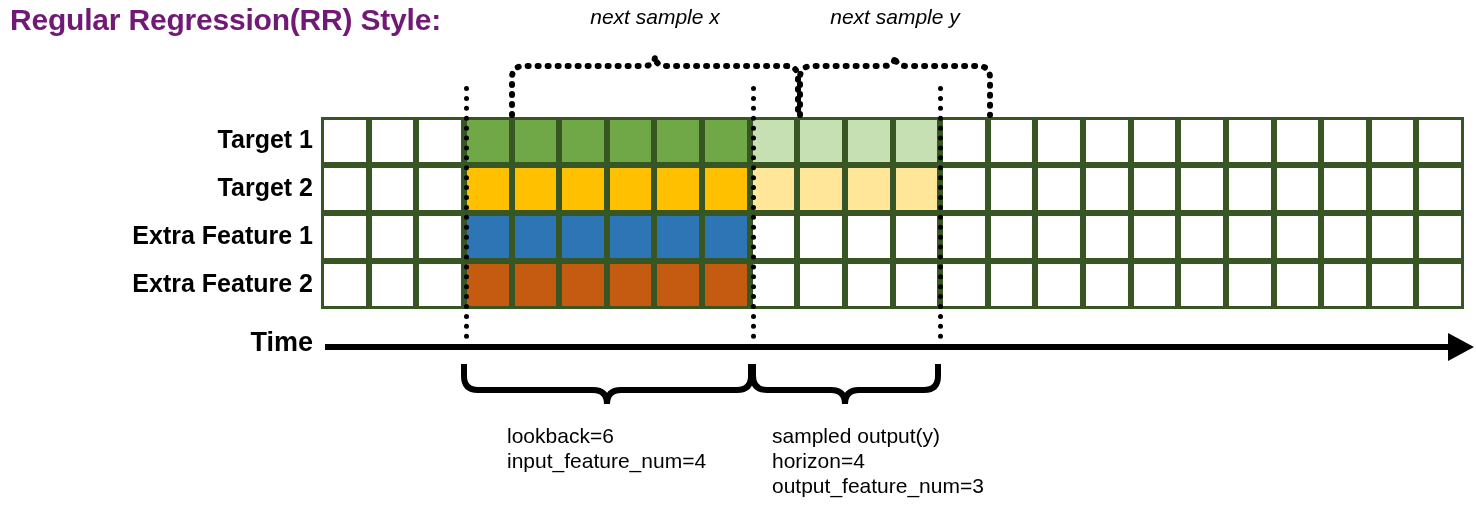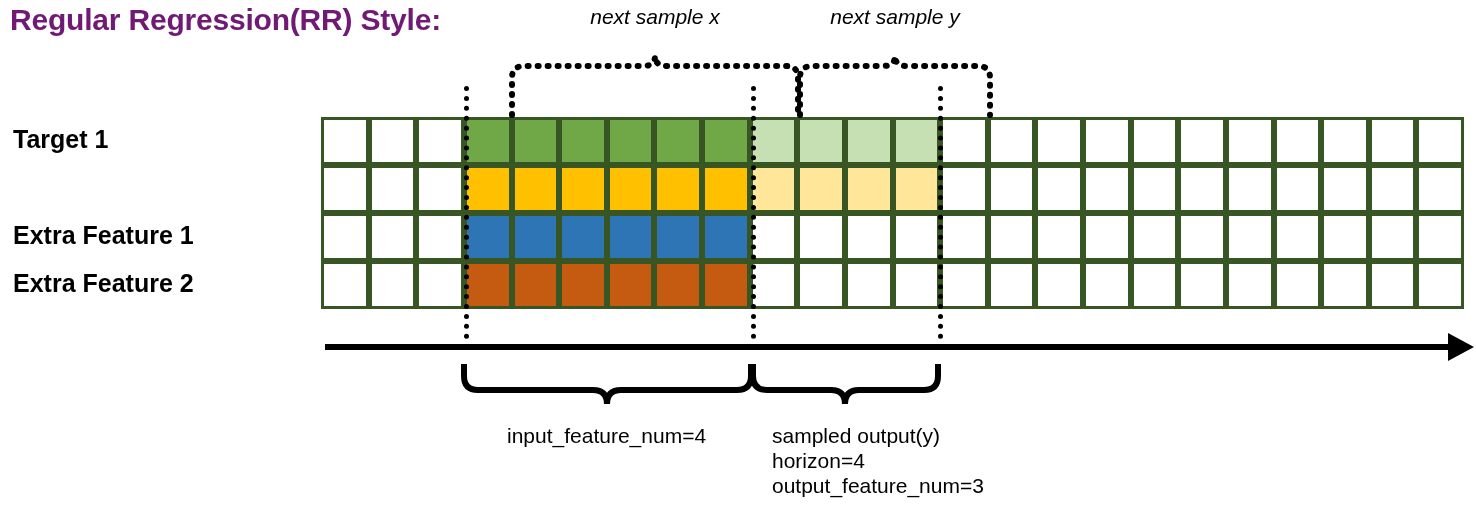--- a/index.html
+++ b/index.html
@@ -29,20 +29,21 @@
     color: #701a75;
     letter-spacing: -0.2px;
     white-space: nowrap;
   }
 
   
   .row-label {
     position: absolute;
     right: 0;
     width: 300px;
+    text-align: right;
     font-size: 25px;
     font-weight: 700;
     color: #000000;
     white-space: nowrap;
   }
   #labels {
     position: absolute;
     left: 8px;
     top: 117px;
     width: 305px;
@@ -145,24 +146,26 @@
 </style>
 </head>
 <body>
 
 <div id="stage">
 
   <div id="title">Regular Regression(RR) Style:</div>
 
   <div id="labels">
     <div class="row-label" style="top:8px;">Target 1</div>
+    <div class="row-label" style="top:56px;">Target 2</div>
     <div class="row-label" style="top:104px;">Extra Feature 1</div>
     <div class="row-label" style="top:152px;">Extra Feature 2</div>
   </div>
 
+  <div id="time-label">Time</div>
 
   <div id="grid">
       <div class="grid-row">
         <div class="cell" style="background: rgb(255, 255, 255); border-color: rgb(55, 86, 35);"></div>
         <div class="cell" style="background: rgb(255, 255, 255); border-color: rgb(55, 86, 35);"></div>
         <div class="cell" style="background: rgb(255, 255, 255); border-color: rgb(55, 86, 35);"></div>
         <div class="cell" style="background: rgb(112, 168, 71); border-color: rgb(55, 86, 35);"></div>
         <div class="cell" style="background: rgb(112, 168, 71); border-color: rgb(55, 86, 35);"></div>
         <div class="cell" style="background: rgb(112, 168, 71); border-color: rgb(55, 86, 35);"></div>
         <div class="cell" style="background: rgb(112, 168, 71); border-color: rgb(55, 86, 35);"></div>
@@ -279,20 +282,21 @@
 
     <path d="M 464 364 L 464 376 Q 464 390 478 390 L 593 390 Q 607 390 607 404 Q 607 390 621 390 L 737 390 Q 751 390 751 376 L 751 364" fill="none" stroke="#000000" stroke-width="6" stroke-linecap="butt"></path>
 
     <path d="M 753 364 L 753 376 Q 753 390 767 390 L 831 390 Q 845 390 845 404 Q 845 390 859 390 L 924 390 Q 938 390 938 376 L 938 364" fill="none" stroke="#000000" stroke-width="6" stroke-linecap="butt"></path>
   </svg>
 
   <div class="top-caption" style="left:770px; top:5px; width:250px;">next sample y</div>
   <div class="top-caption" style="left:525px; top:5px; width:260px;">next sample x</div>
 
   <div class="bottom-caption" style="left:507px; top:423px;">
+    <div>lookback=6</div>
     <div>input_feature_num=4</div>
   </div>
   <div class="bottom-caption" style="left:772px; top:423px;">
     <div>sampled output(y)</div>
     <div>horizon=4</div>
     <div>output_feature_num=3</div>
   </div>
 
 </div>
 

